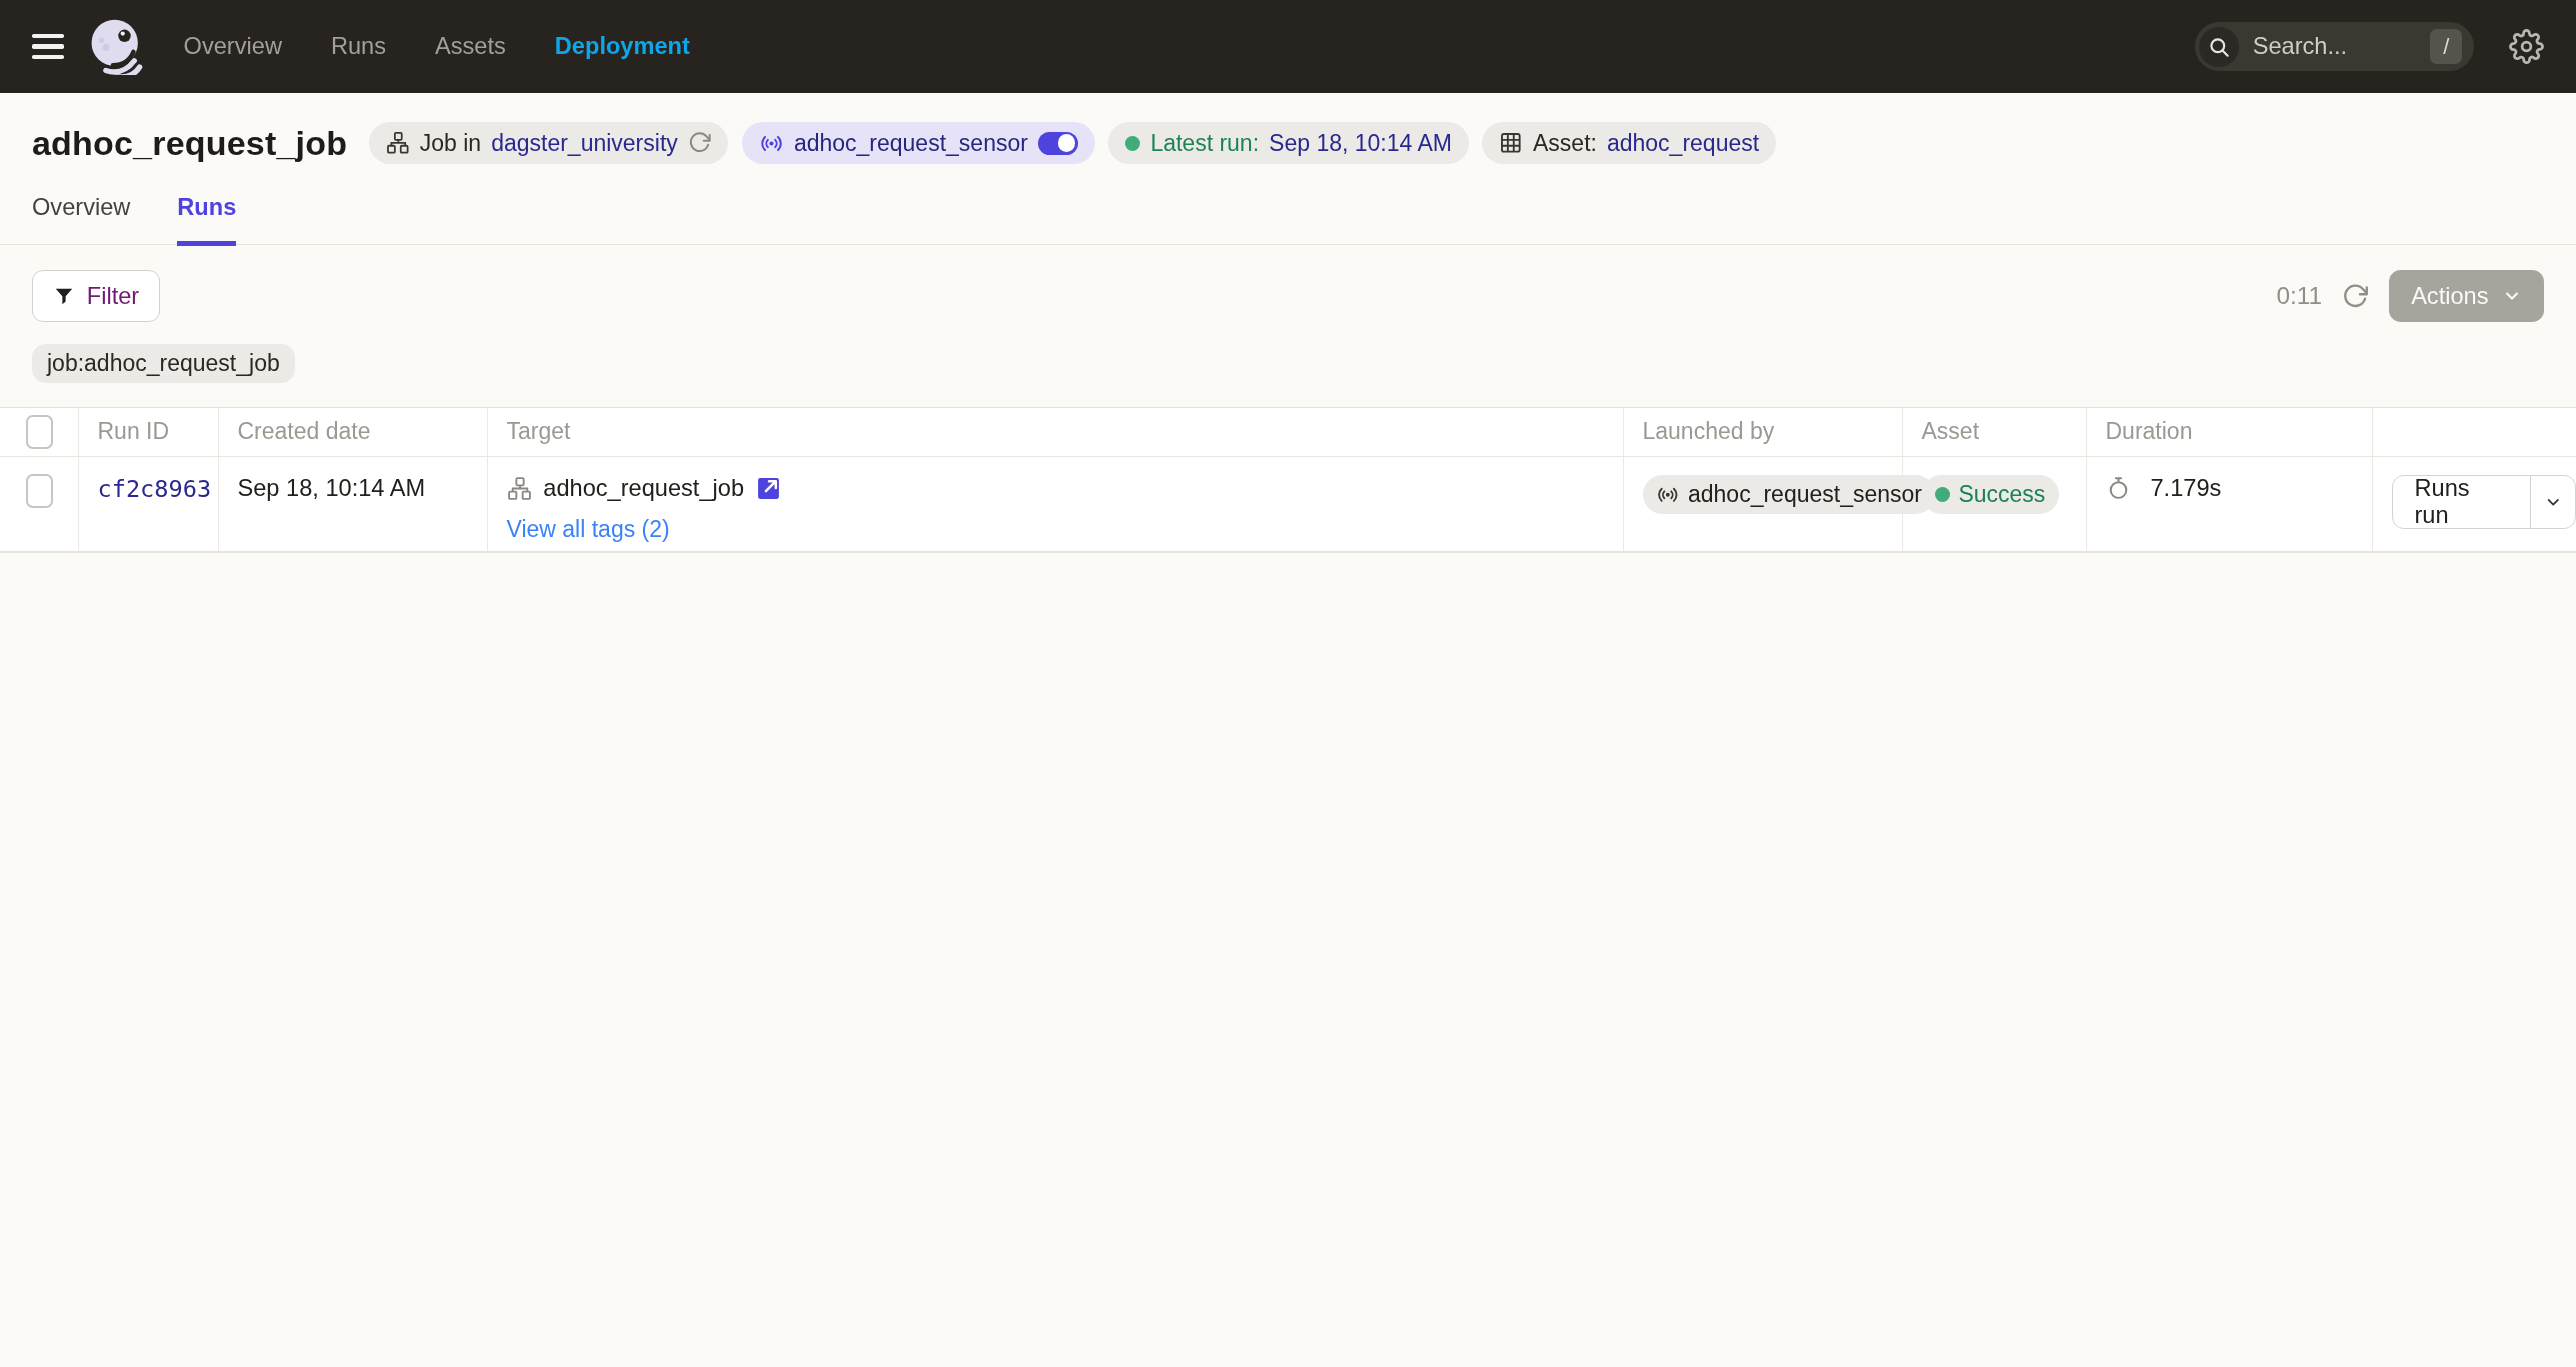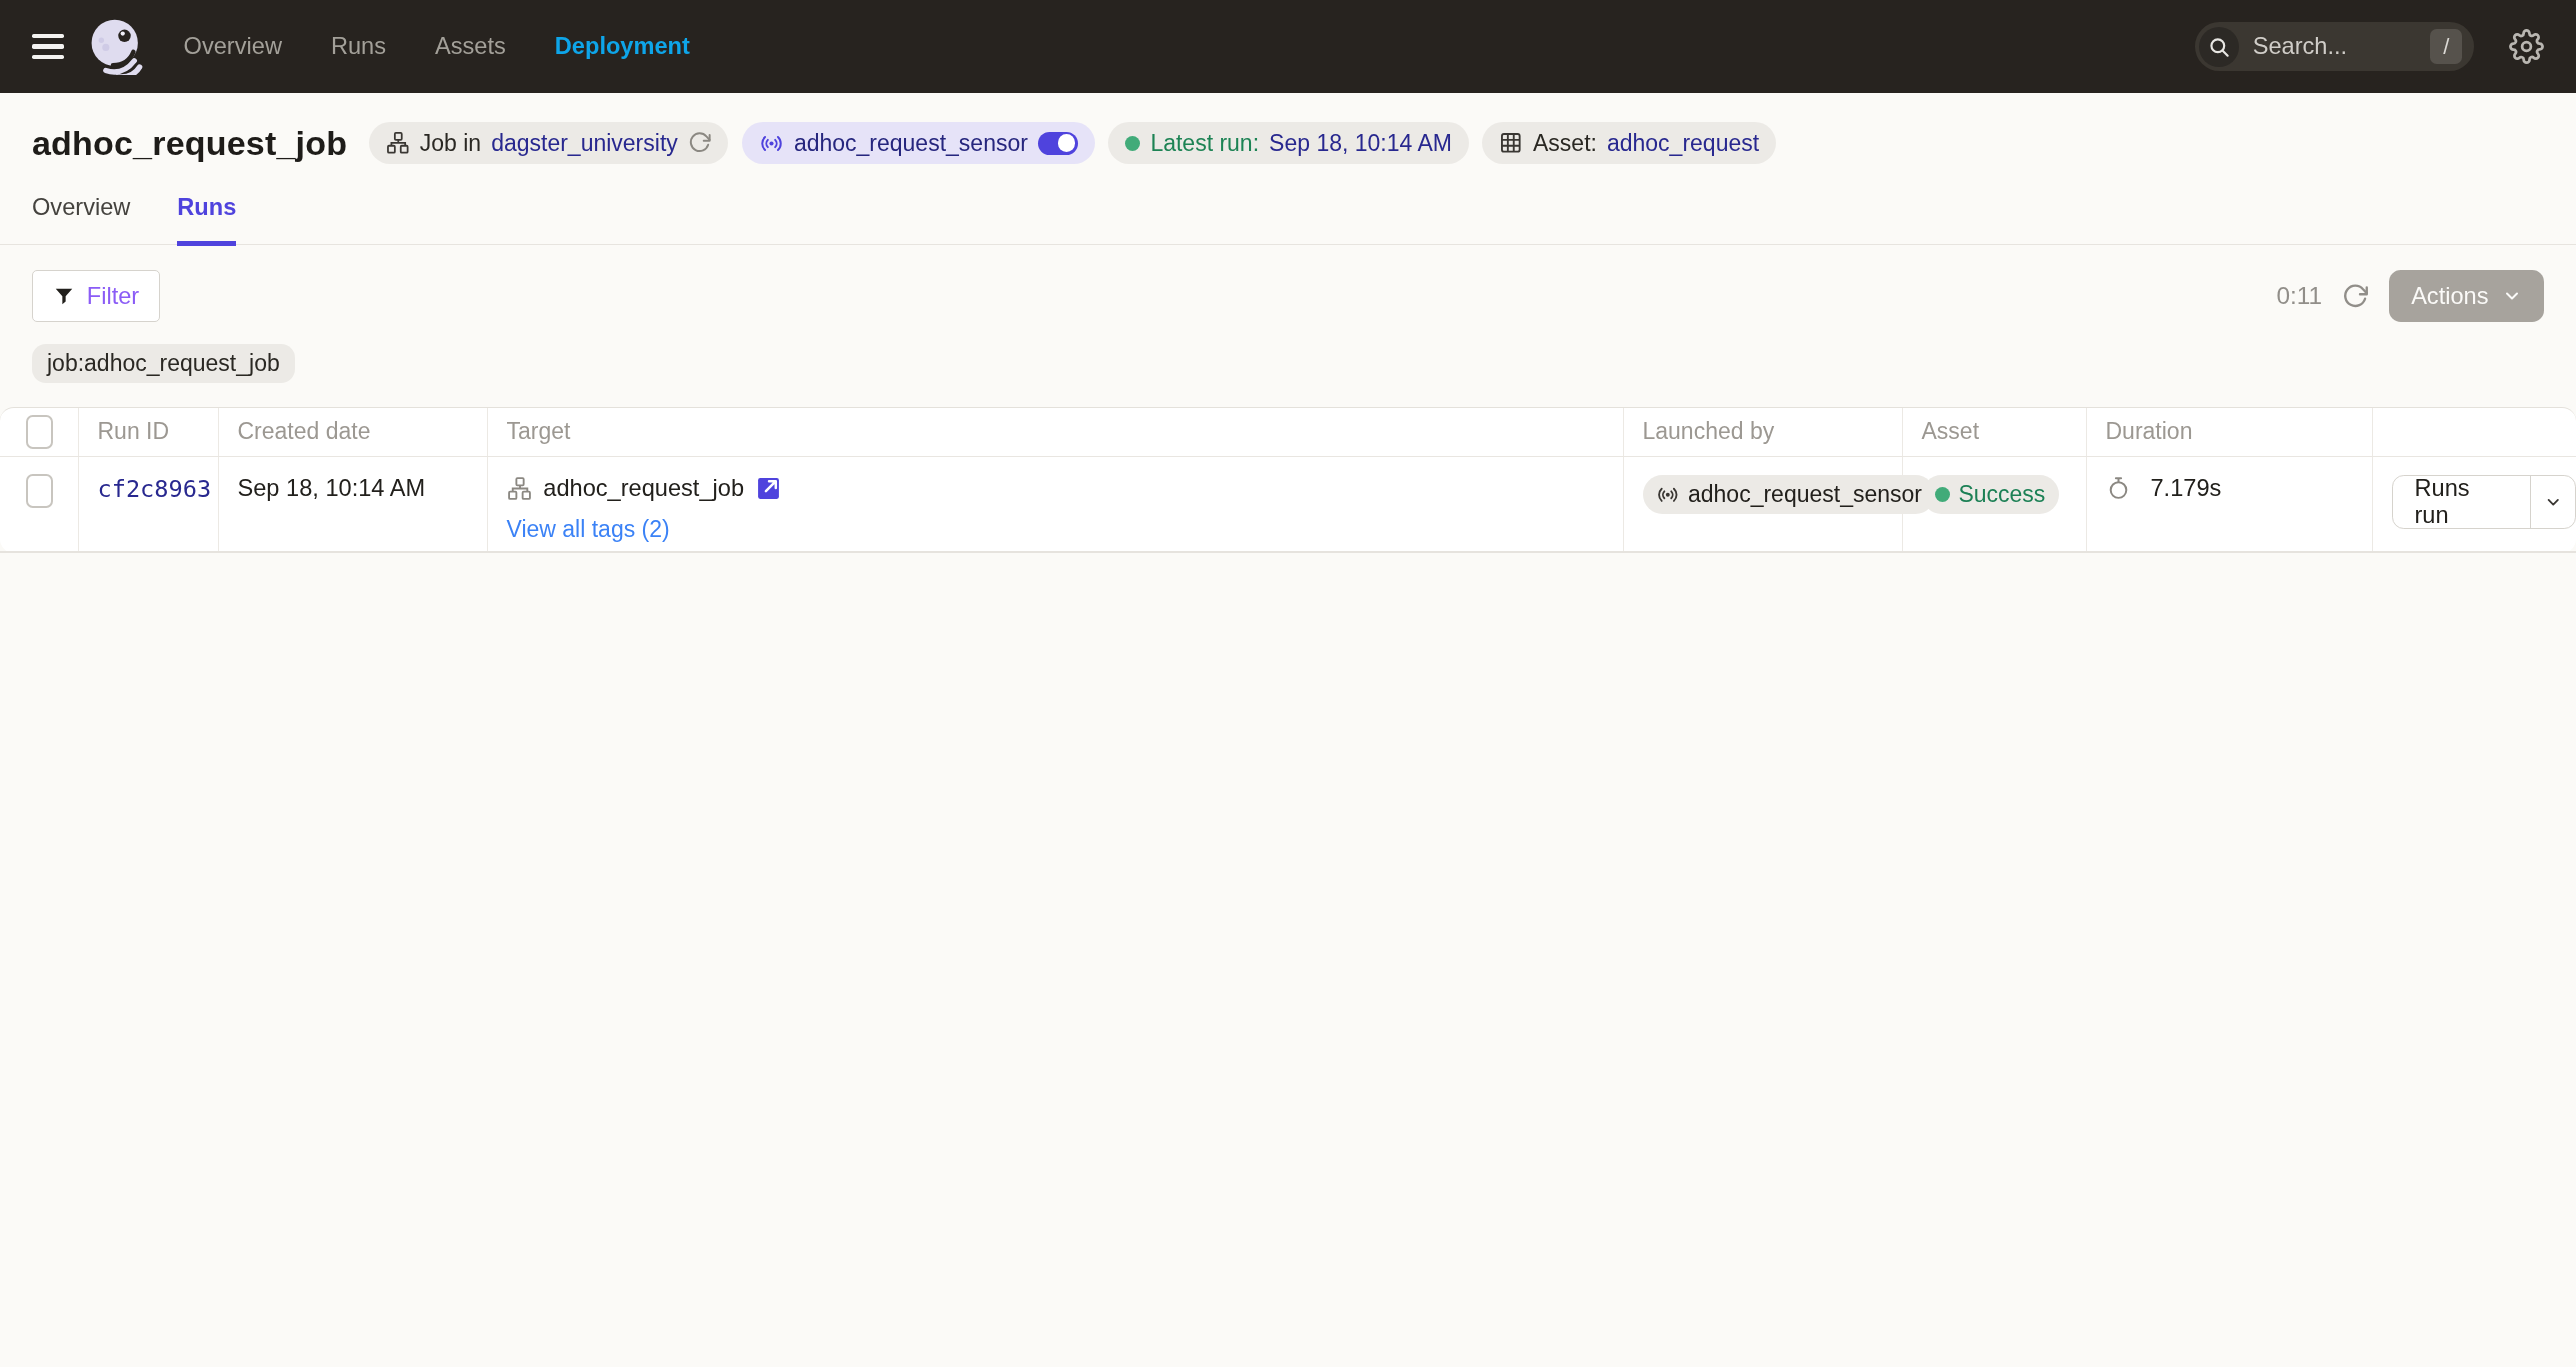--- a/index.html
+++ b/index.html
@@ -47,36 +47,36 @@
   
   .tabs { margin-top:30px; padding:0 32px; display:flex; gap:47px;
     border-bottom:1.7px solid #E7E4DF; }
   .tab { font-size:23.6px; color:#44423E; padding-bottom:20px;
     border-bottom:5px solid transparent; margin-bottom:-1.7px; cursor:pointer; }
   .tab.active { color:#4F43DD; font-weight:bold; border-bottom-color:#4F43DD; }
 
   
   .toolbar { padding:25px 32px 0; display:flex; align-items:center; }
   .filter-btn { height:52px; background:#FFFFFF; border:1.7px solid #D6D3CD;
-    border-radius:5px; display:flex; align-items:center; gap:11.8px; padding:8px 20px;
-    font-size:23.6px; color:#8b5cf6; cursor:pointer; }
+    border-radius:11px; display:flex; align-items:center; gap:11.8px; padding:8px 20px;
+    font-size:23.6px; color:#701a75; cursor:pointer; }
   .toolbar-right { margin-left:auto; display:flex; align-items:center; gap:20px; }
   .timer { font-size:24.4px; color:#918E89; }
   .reload-btn { color:#918E89; display:flex; cursor:pointer; }
   .actions-btn { height:52px; background:#A7A39D; border:none; border-radius:11.8px;
     display:flex; align-items:center; gap:13.5px; padding:0 22px; font-size:23.6px;
     color:#FBFAF8; cursor:default; }
 
   
   .chip-row { padding:22px 32px 0; }
   .chip { display:inline-flex; height:39px; align-items:center; background:#ECEAE6;
     border-radius:14px; padding:0 15px; font-size:23px; color:#2A2823; cursor:pointer; }
 
   
-  .runs-table { margin-top:23.6px; background:#FFFFFF; border-top:1.7px solid #E4E1DB;border-radius:14px; }
+  .runs-table { margin-top:23.6px; background:#FFFFFF; border-top:1.7px solid #E4E1DB; }
   .t-row { display:grid;
     grid-template-columns:79px 140px 269px 1136px 279px 184px 286px 1fr; }
   .t-head { height:49px; border-bottom:1.7px solid #E9E6E1; }
   .t-head .cell { font-size:23px; color:#9C9892; display:flex; align-items:center; }
   .t-body { height:96px; border-bottom:2.5px solid #E6E3DE; }
   .cell { padding-left:18.5px; border-right:1.7px solid #ECE9E4; min-width:0; }
   .cell:last-child { border-right:none; }
   .cell.check { padding-left:0; display:flex; justify-content:center; }
   .t-head .cell.check { align-items:center; }
   .t-body .cell { padding-top:18.5px; font-size:23.6px; color:#22201C; }

